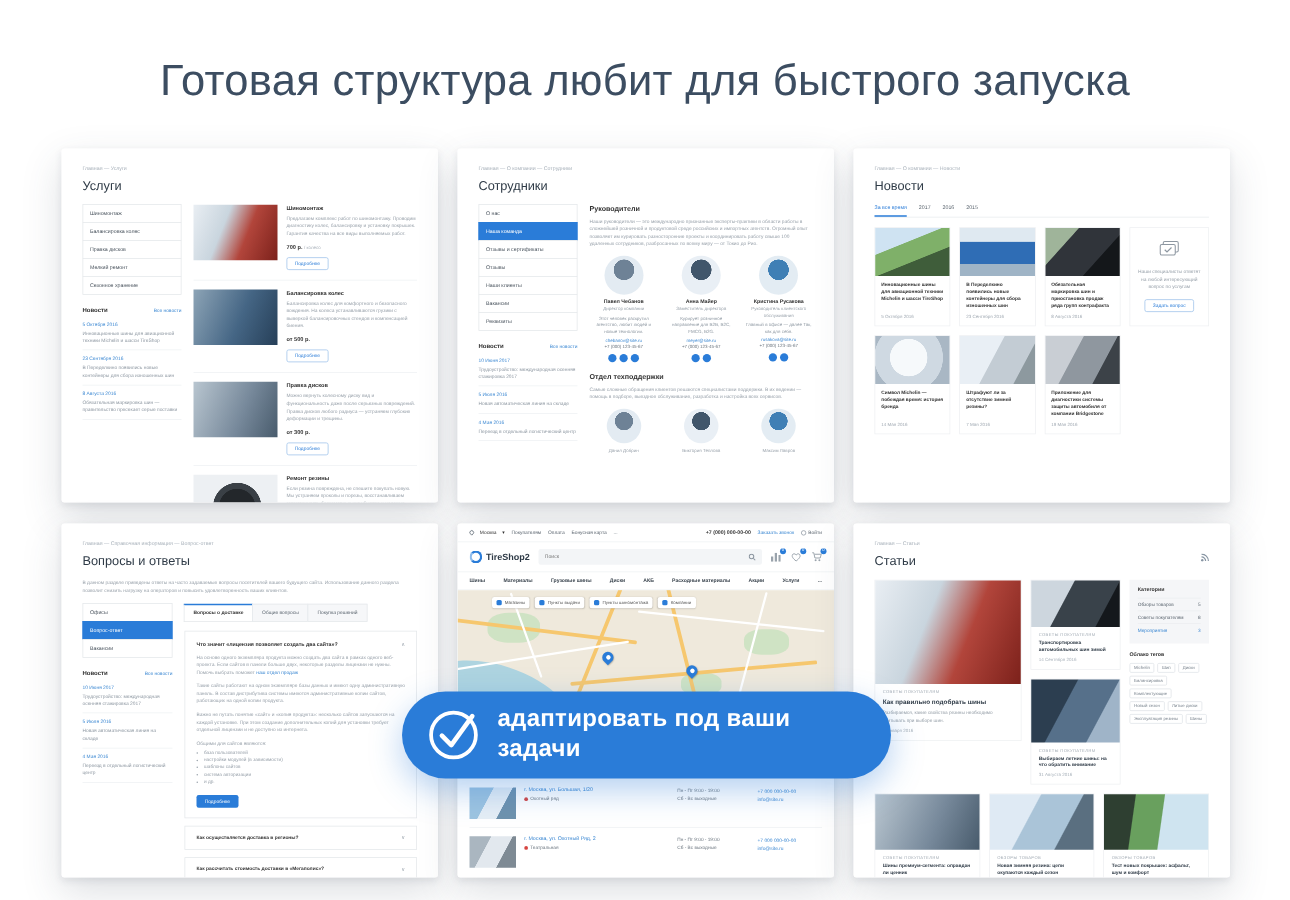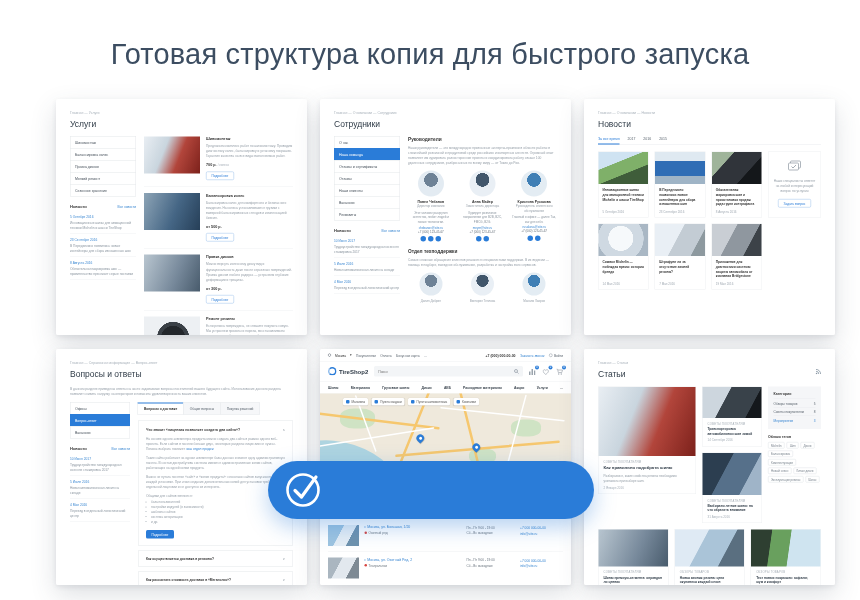--- a/index.html
+++ b/index.html
@@ -1,20 +1,20 @@
 <!DOCTYPE html>
 <html><head>
 <meta charset="utf-8">
 <style>
   :root{--acc:#2a7cd8;--lnk:#3a87d2;--bd:#e4e7ea}
   *{box-sizing:border-box;margin:0;padding:0}
   html,body{width:860px;height:600px}
   body{background:#fff;font-family:"Liberation Sans",sans-serif;position:relative;overflow:hidden;color:#3f4a55}
   .h1{position:absolute;top:38px;left:0;width:100%;text-align:center;font-size:29px;font-weight:400;color:#3c4d61;letter-spacing:.2px}
-  .grid{position:absolute;left:56px;top:99px;display:grid;grid-template-columns:repeat(3,251px);grid-template-rows:236px 236px;gap:14px 13px}
+  .grid{position:absolute;left:41px;top:99px;display:grid;grid-template-columns:repeat(3,251px);grid-template-rows:236px 236px;gap:14px 13px}
   .thumb{background:#fff;border-radius:2px;overflow:hidden;position:relative;box-shadow:0 2px 5px rgba(60,72,88,.10),0 10px 26px rgba(60,72,88,.17)}
   .inner{width:502px;height:472px;transform:scale(.5);transform-origin:0 0;background:#fff}
   .mp{width:502px;height:472px;padding:24px 28px;position:relative;overflow:hidden}
   .bc{font-size:7px;color:#a9b2bb;margin-bottom:9px}
   .pt{font-size:17px;font-weight:400;color:#2f3b47;margin-bottom:15px}
   .cols{display:flex;gap:16px}
   .side{width:132px;flex:none}
   .main{flex:1;min-width:0}
   .menu .mi{border:1px solid var(--bd);margin-top:-1px;padding:8px 9px;font-size:7px;color:#49535d;background:#fff}
   .menu .mi.act{background:var(--acc);border-color:var(--acc);color:#fff}
@@ -147,21 +147,21 @@
   .tags{display:flex;flex-wrap:wrap;gap:4px}
   .tag{border:1px solid #dfe3e7;border-radius:2px;font-size:5.8px;color:#7b858f;padding:2.5px 5px}
   .ar-row{display:grid;grid-template-columns:repeat(3,1fr);gap:12px;margin-top:12px}
   
   .badge{position:absolute;left:268px;top:461px;width:326px;height:58px;border-radius:29px;background:#2a7cd8;z-index:10;display:flex;align-items:center;padding:0 16px;box-shadow:0 8px 22px rgba(42,124,216,.35)}
   .badge-txt{color:#fff;font-size:16px;font-weight:bold;line-height:1.28;margin-left:11px;letter-spacing:.2px}
 </style>
 </head>
 <body>
 
-<div class="h1">Готовая структура копия для быстрого запуска</div>
+<div class="h1">Готовая структура любит для быстрого запуска</div>
 
 <div class="grid">
 
   <div class="thumb">
       <div class="inner">
         <div class="mp">
     <div class="bc">Главная — Услуги</div>
     <div class="pt">Услуги</div>
     <div class="cols">
       <div class="side">
@@ -676,14 +676,15 @@
     </div>
 
 </div>
 
 <div class="badge">
   <svg width="38" height="38" viewBox="0 0 38 38">
     <circle cx="19" cy="19" r="15.5" fill="none" stroke="#fff" stroke-width="2.6"></circle>
     <path d="M11 19.5 l6.5 6.5 L32 6" fill="none" stroke="#fff" stroke-width="3.2" stroke-linecap="round" stroke-linejoin="round"></path>
   </svg>
   <div class="badge-txt">
+    <div>адаптировать под ваши задачи</div>
   </div>
 </div>
 
 </body></html>

